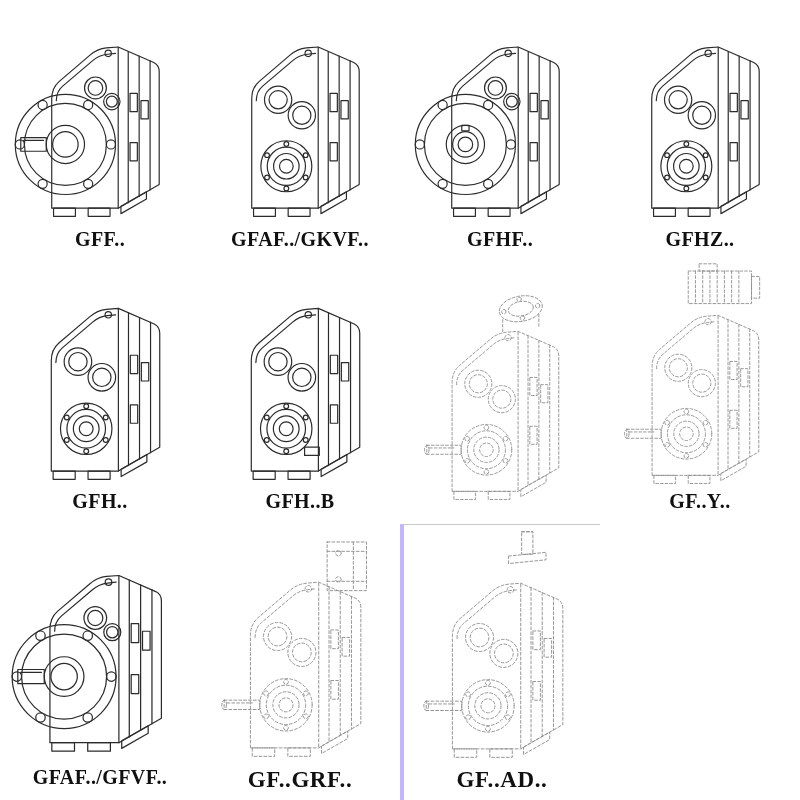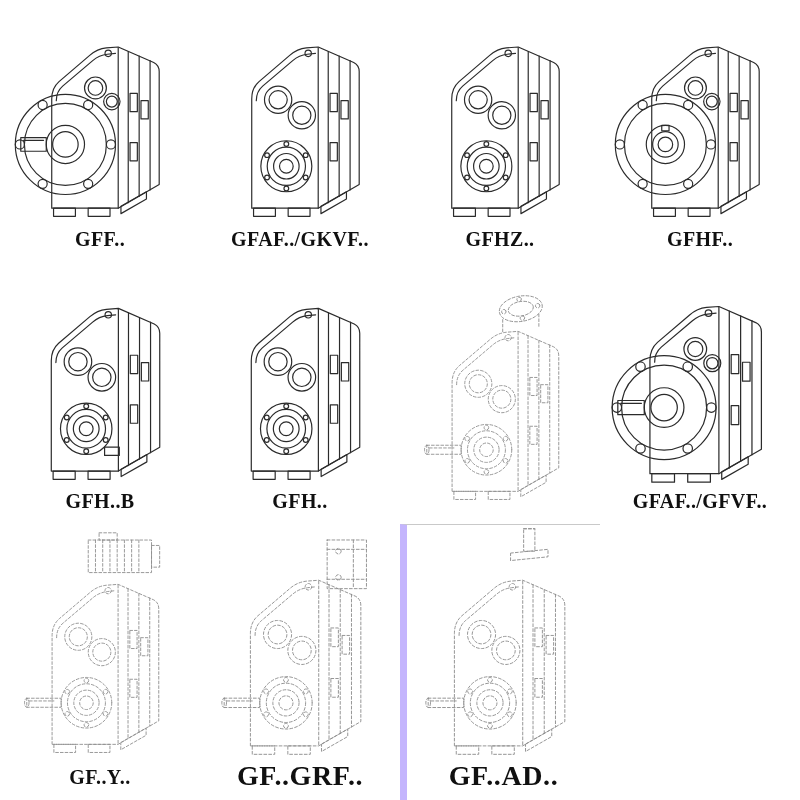--- a/index.html
+++ b/index.html
@@ -16,22 +16,22 @@
   }
   .cell figure{
     margin:0;flex:1 1 auto;display:flex;align-items:center;justify-content:center;
     width:100%;overflow:hidden;
   }
   .caption{
     font-family:"Liberation Serif",serif;
     font-weight:700;font-size:20px;line-height:1.1;color:#101010;
     letter-spacing:.4px;white-space:nowrap;padding:2px 0 8px 0;text-align:center;
   }
-  .caption-lg{font-size:28px;letter-spacing:.6px;padding-bottom:4px;}
-  .cell-bordered{border-left:7px solid #c4b5fd;border-top:1px solid #c9c9c9;}
+  .caption-lg{font-size:23px;letter-spacing:.6px;padding-bottom:4px;}
+  .cell-bordered{border-left:4px solid #c4b5fd;border-top:1px solid #c9c9c9;}
   svg.draw{fill:none;stroke:#2b2b2b;stroke-width:1.3;stroke-linejoin:round;stroke-linecap:round;}
   svg.draw.dashed{stroke:#8f8f8f;stroke-width:1;stroke-dasharray:3 2.2;}
   #defs-svg{position:absolute;width:0;height:0;overflow:hidden;}
 </style>
 </head>
 <body>
 
 <svg id="defs-svg" aria-hidden="true">
   <defs>
     <g id="sym-housing">
@@ -150,98 +150,98 @@
           <use href="#sym-bores"></use>
       </svg>
     </figure>
     <div class="caption">GFAF../GKVF..</div>
   </div>
 
   <div class="cell">
     <figure>
       <svg class="draw" viewBox="0 0 190 235" width="176" height="214">
         <use href="#sym-housing"></use>
-          <use href="#sym-bores"></use>
-      </svg>
-    </figure>
-    <div class="caption">GFHZ..</div>
-  </div>
-
-  <div class="cell">
-    <figure>
-      <svg class="draw" viewBox="0 0 190 235" width="176" height="214">
-        <use href="#sym-housing"></use>
           <use href="#sym-upper-circles"></use>
         <use href="#sym-flange"></use>
           <use href="#sym-hollow-center"></use>
       </svg>
     </figure>
     <div class="caption">GFHF..</div>
   </div>
 
   <div class="cell">
     <figure>
+      <svg class="draw" viewBox="0 0 190 235" width="176" height="214">
+        <use href="#sym-housing"></use>
+          <use href="#sym-bores"></use>
+      </svg>
+    </figure>
+    <div class="caption">GFHZ..</div>
+  </div>
+
+  <div class="cell">
+    <figure>
       <svg class="draw" viewBox="0 0 190 235" width="178" height="216">
         <use href="#sym-housing"></use>
           <use href="#sym-bores"></use>
+      </svg>
+    </figure>
+    <div class="caption">GFH..</div>
+  </div>
+
+  <div class="cell">
+    <figure>
+      <svg class="draw" viewBox="0 0 190 235" width="178" height="216">
+        <use href="#sym-housing"></use>
+          <use href="#sym-bores"></use>
           <use href="#sym-b-tab"></use>
       </svg>
     </figure>
     <div class="caption">GFH..B</div>
-  </div>
-
-  <div class="cell">
-    <figure>
-      <svg class="draw" viewBox="0 0 190 235" width="178" height="216">
-        <use href="#sym-housing"></use>
-          <use href="#sym-bores"></use>
-      </svg>
-    </figure>
-    <div class="caption">GFH..</div>
   </div>
 
   <div class="cell">
     <figure>
       <svg class="draw dashed" viewBox="0 0 190 250" width="172" height="226">
         <use href="#sym-am"></use>
         <g transform="translate(0,14)">
             <use href="#sym-housing"></use>
             <use href="#sym-bores"></use>
           </g>
         <use href="#sym-outshaft"></use>
       </svg>
     </figure>
+  </div>
+
+  <div class="cell">
+    <figure>
+      <svg class="draw dashed" viewBox="0 0 190 250" width="172" height="226">
+        <use href="#sym-y"></use>
+        <g transform="translate(0,14)">
+            <use href="#sym-housing"></use>
+            <use href="#sym-bores"></use>
+          </g>
+        <use href="#sym-outshaft"></use>
+      </svg>
+    </figure>
+    <div class="caption">GF..Y..</div>
   </div>
 
   <div class="cell">
     <figure>
       <svg class="draw" viewBox="0 0 190 235" width="182" height="222">
         <use href="#sym-housing"></use>
           <use href="#sym-upper-circles"></use>
         <use href="#sym-flange"></use>
           <use href="#sym-shaft"></use>
       </svg>
     </figure>
     <div class="caption">GFAF../GFVF..</div>
   </div>
 
-  <div class="cell">
-    <figure>
-      <svg class="draw dashed" viewBox="0 0 190 250" width="172" height="226">
-        <use href="#sym-y"></use>
-        <g transform="translate(0,14)">
-            <use href="#sym-housing"></use>
-            <use href="#sym-bores"></use>
-          </g>
-        <use href="#sym-outshaft"></use>
-      </svg>
-    </figure>
-    <div class="caption">GF..Y..</div>
-  </div>
-
 
   <div class="cell">
     <figure>
       <svg class="draw dashed" viewBox="0 0 190 250" width="178" height="234">
         <use href="#sym-grf"></use>
         <g transform="translate(0,14)">
             <use href="#sym-housing"></use>
             <use href="#sym-bores"></use>
           </g>
         <use href="#sym-outshaft"></use>

